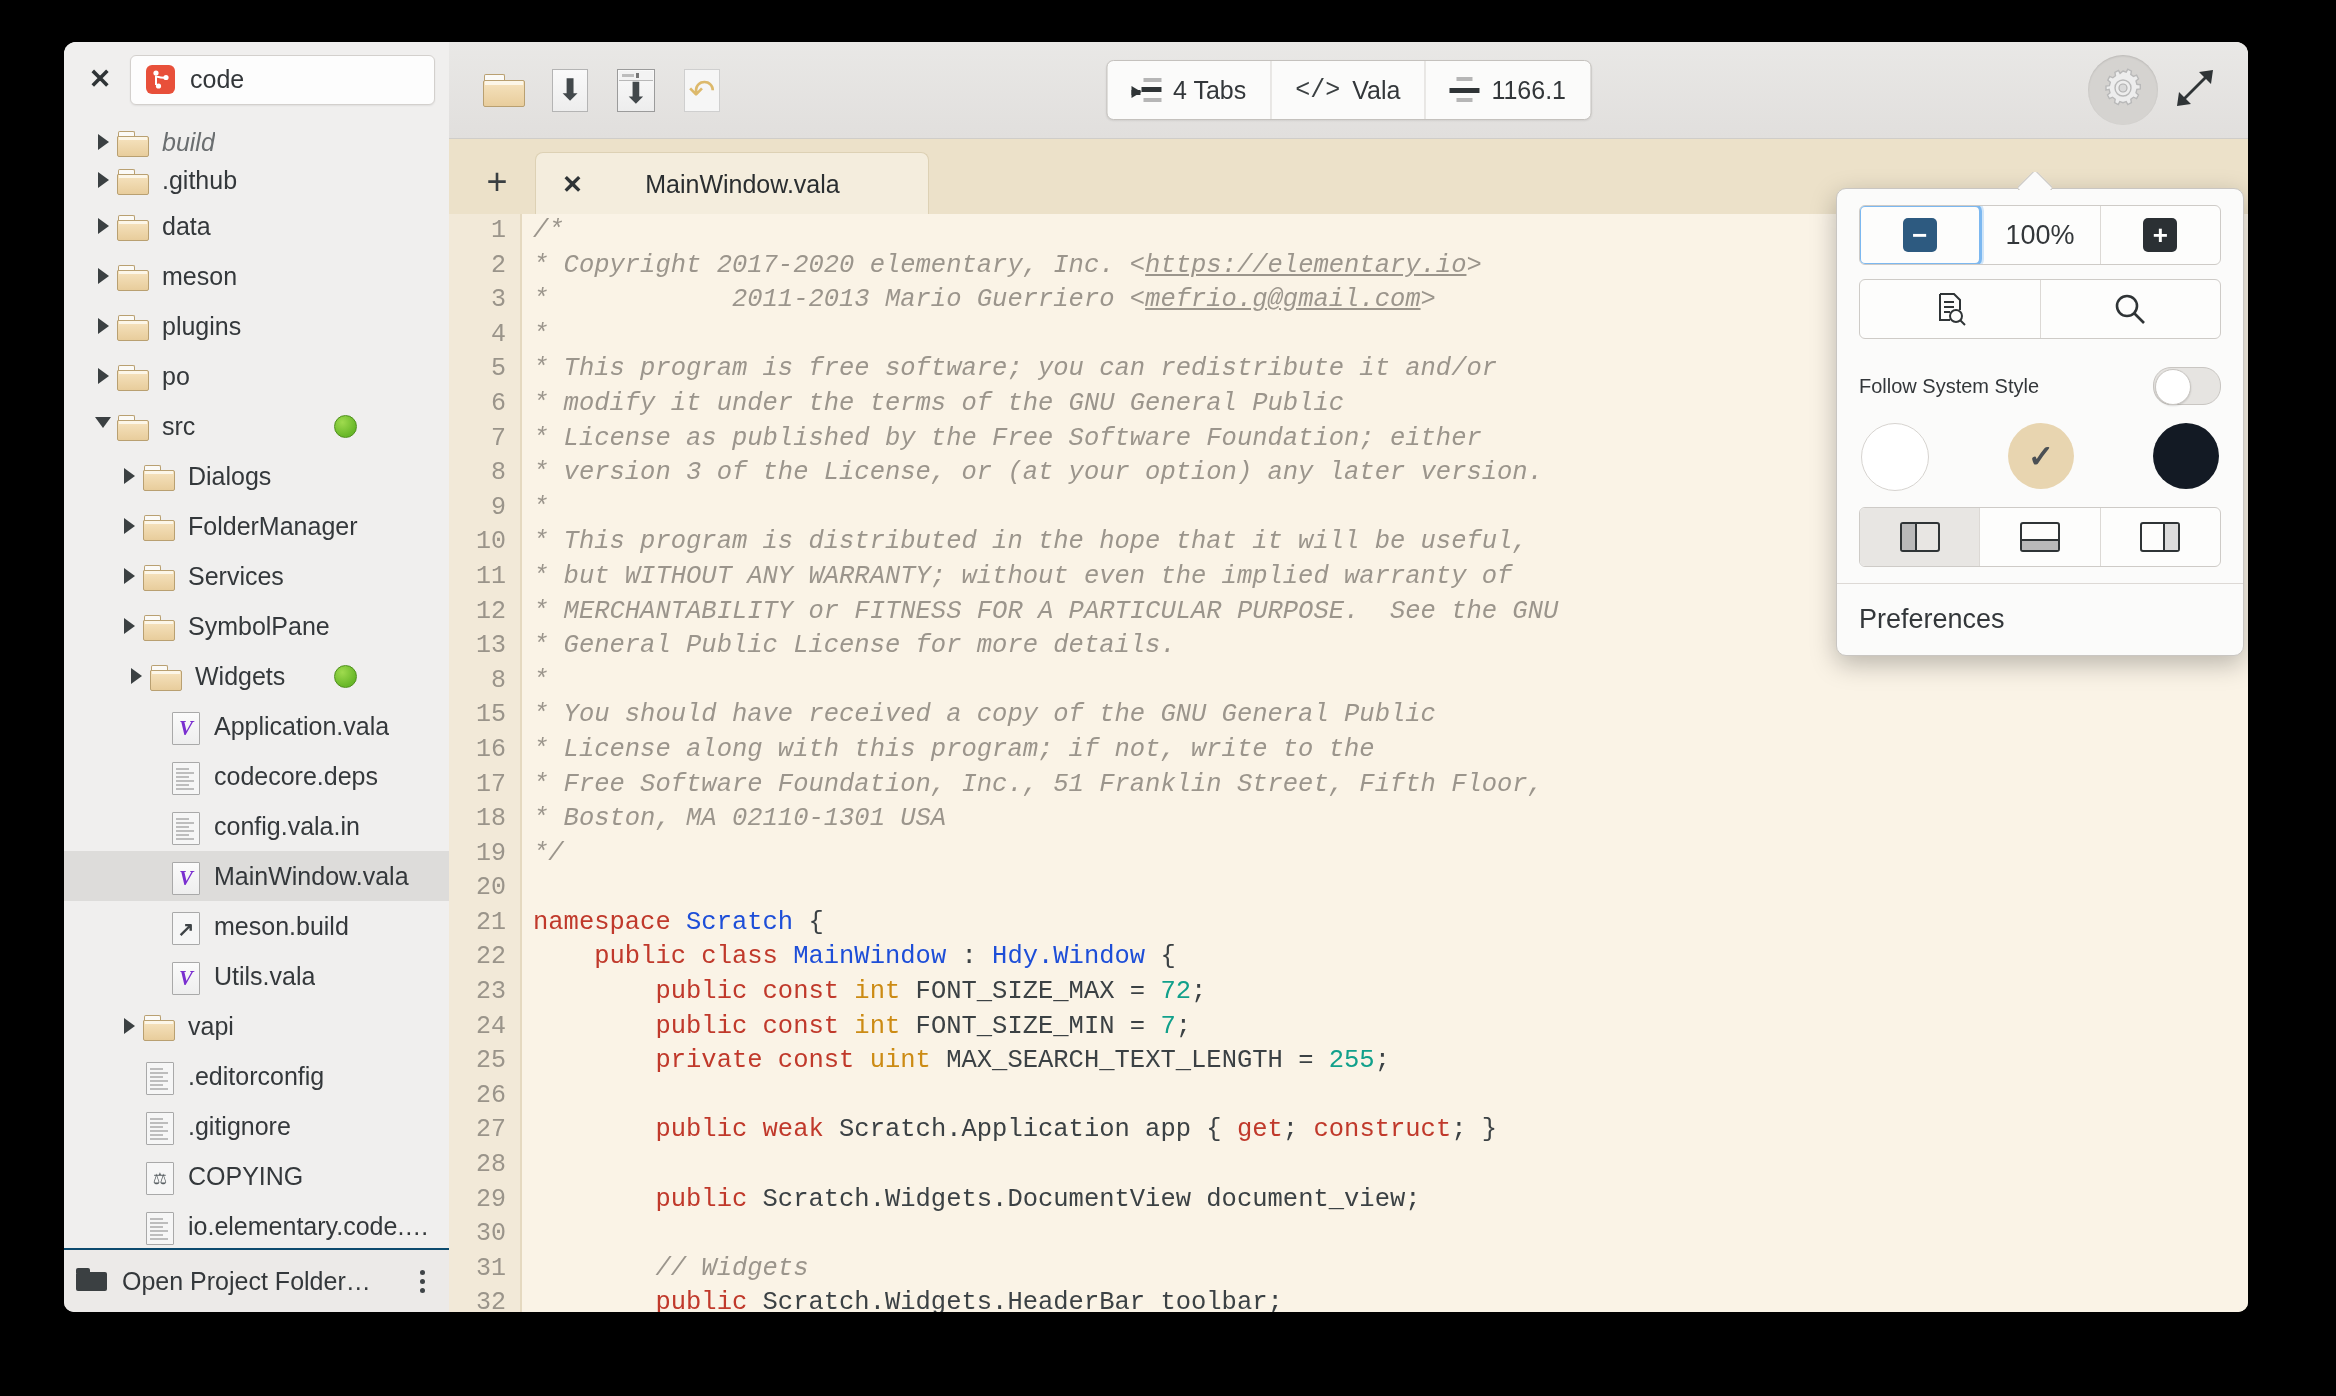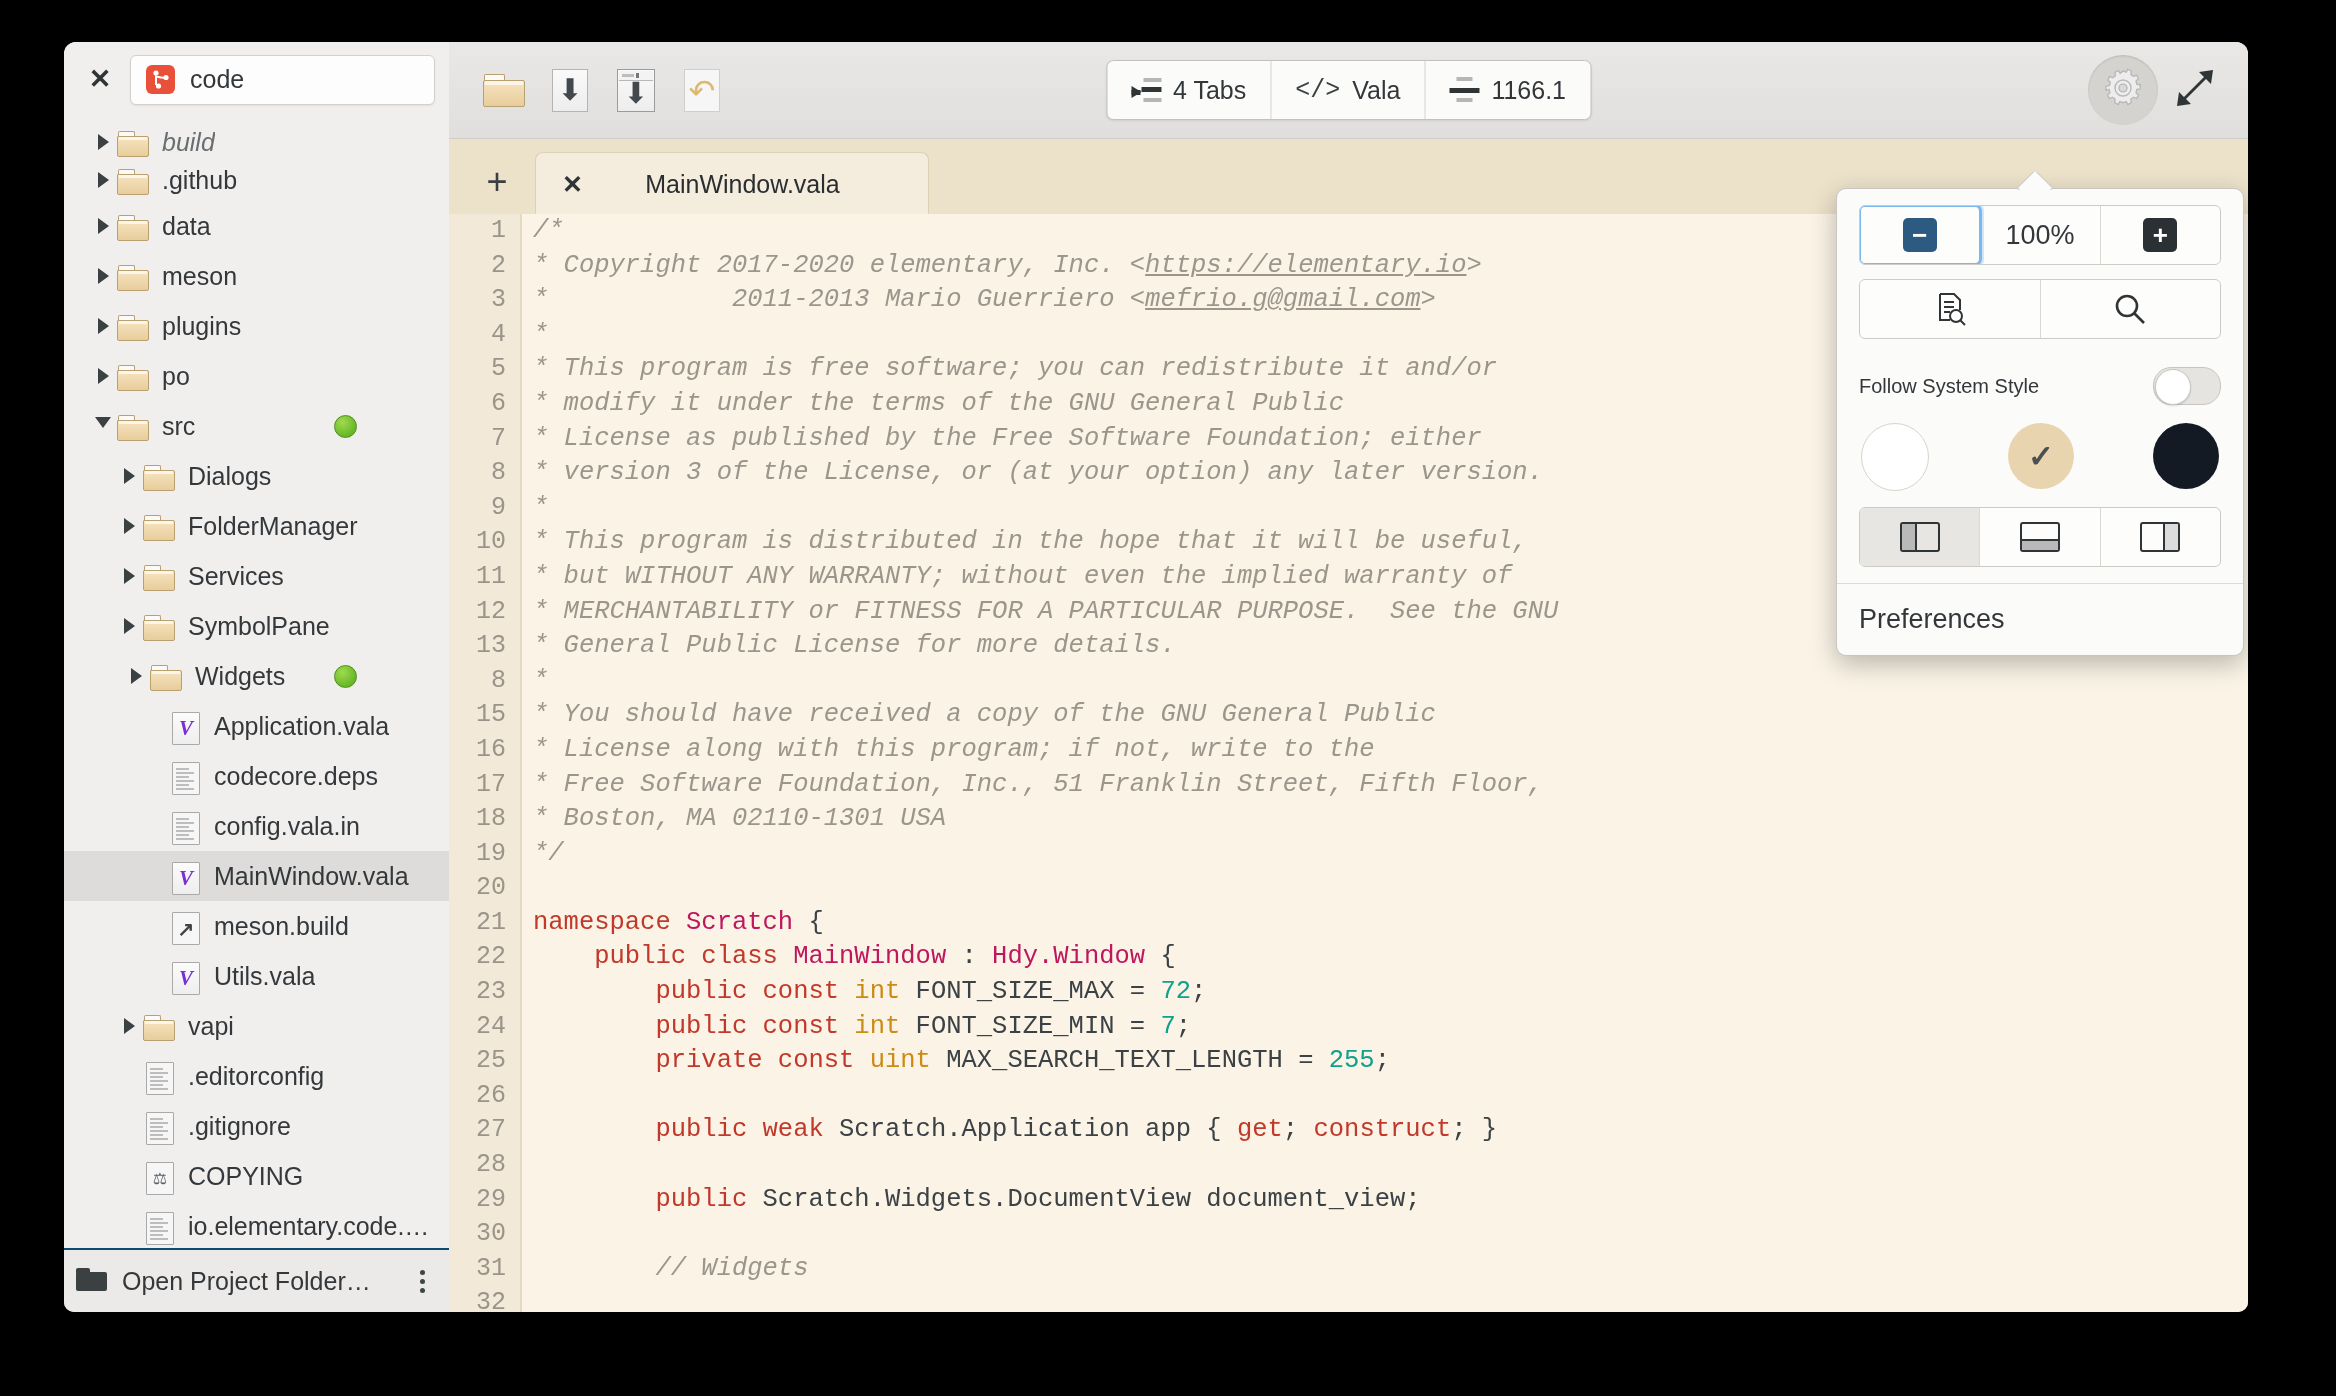--- a/index.html
+++ b/index.html
@@ -123,21 +123,21 @@
     border-right:2px solid #e5d9c0;box-sizing:border-box;}
   .gutter div{height:34.6px;font-family:"Liberation Mono",monospace;font-size:25px;color:#9a948a;line-height:34.6px;}
   .code{flex:1;padding-left:11px;overflow:hidden;}
   .code div{height:34.6px;line-height:34.6px;font-family:"Liberation Mono",monospace;font-size:25.5px;
     color:#3b4144;white-space:pre;}
   .c-com{color:#9b958c;font-style:italic;}
   .c-lnk{color:#9b958c;font-style:italic;text-decoration:underline;}
   .c-kw{color:#c0392b;}
   .c-ty{color:#cc8b14;}
   .c-num{color:#11a08b;}
-  .c-cls{color:#be185d;}
+  .c-cls{color:#1d4ed8;}
 
   
   .popover{position:absolute;left:1772px;top:146px;width:406px;background:#fbfbfa;
     border:1px solid #c9c6c2;border-radius:10px;box-shadow:0 8px 26px rgba(0,0,0,.26);z-index:30;}
   .pop-arrow{position:absolute;left:181px;top:-17px;width:34px;height:18px;overflow:hidden;}
   .pop-arrow:before{content:"";position:absolute;left:0;top:3px;width:24px;height:24px;background:#fbfbfa;
     border:1px solid #c9c6c2;transform:rotate(45deg);transform-origin:center;left:4px;}
   .pop-sec{padding:16px 22px;}
   .seg{display:flex;border:1px solid #cecbc7;border-radius:6px;overflow:hidden;background:#fdfdfc;}
   .seg > div{flex:1;height:58px;display:flex;align-items:center;justify-content:center;
@@ -629,20 +629,21 @@
             <div><span>    </span><span class="c-kw">public class </span><span class="c-cls">MainWindow</span><span> : </span><span class="c-cls">Hdy.Window</span><span> {</span></div>
             <div><span>        </span><span class="c-kw">public const </span><span class="c-ty">int</span><span> FONT_SIZE_MAX = </span><span class="c-num">72</span><span>;</span></div>
             <div><span>        </span><span class="c-kw">public const </span><span class="c-ty">int</span><span> FONT_SIZE_MIN = </span><span class="c-num">7</span><span>;</span></div>
             <div><span>        </span><span class="c-kw">private const </span><span class="c-ty">uint</span><span> MAX_SEARCH_TEXT_LENGTH = </span><span class="c-num">255</span><span>;</span></div>
             <div></div>
             <div><span>        </span><span class="c-kw">public weak </span><span>Scratch.Application app { </span><span class="c-kw">get</span><span>; </span><span class="c-kw">construct</span><span>; }</span></div>
             <div></div>
             <div><span>        </span><span class="c-kw">public </span><span>Scratch.Widgets.DocumentView document_view;</span></div>
             <div></div>
             <div><span>        </span><span class="c-com">// Widgets</span></div>
+            <div><span>        </span><span class="c-kw">public </span><span>Scratch.Widgets.HeaderBar toolbar;</span></div>
           </div>
       </div>
     </div>
 
     <div class="popover">
       <div class="pop-arrow"></div>
       <div class="pop-sec">
         <div class="seg">
           <div class="focus">
             <span class="sq minus">−</span>

